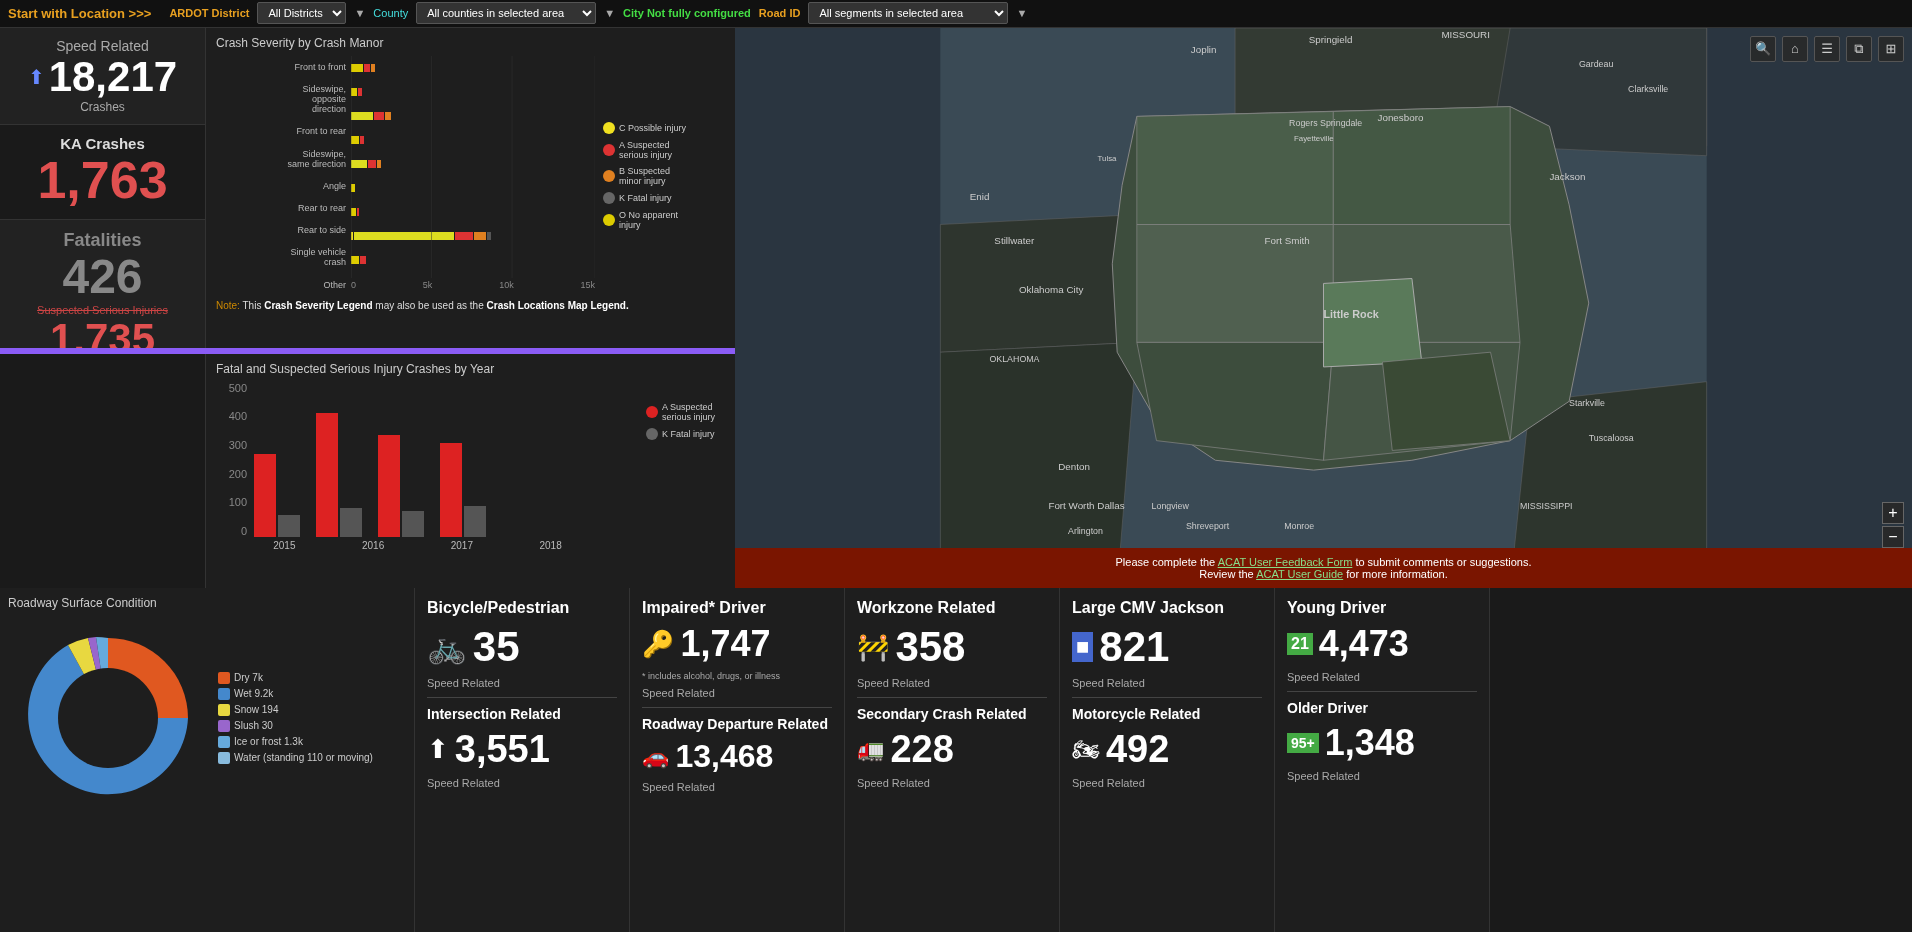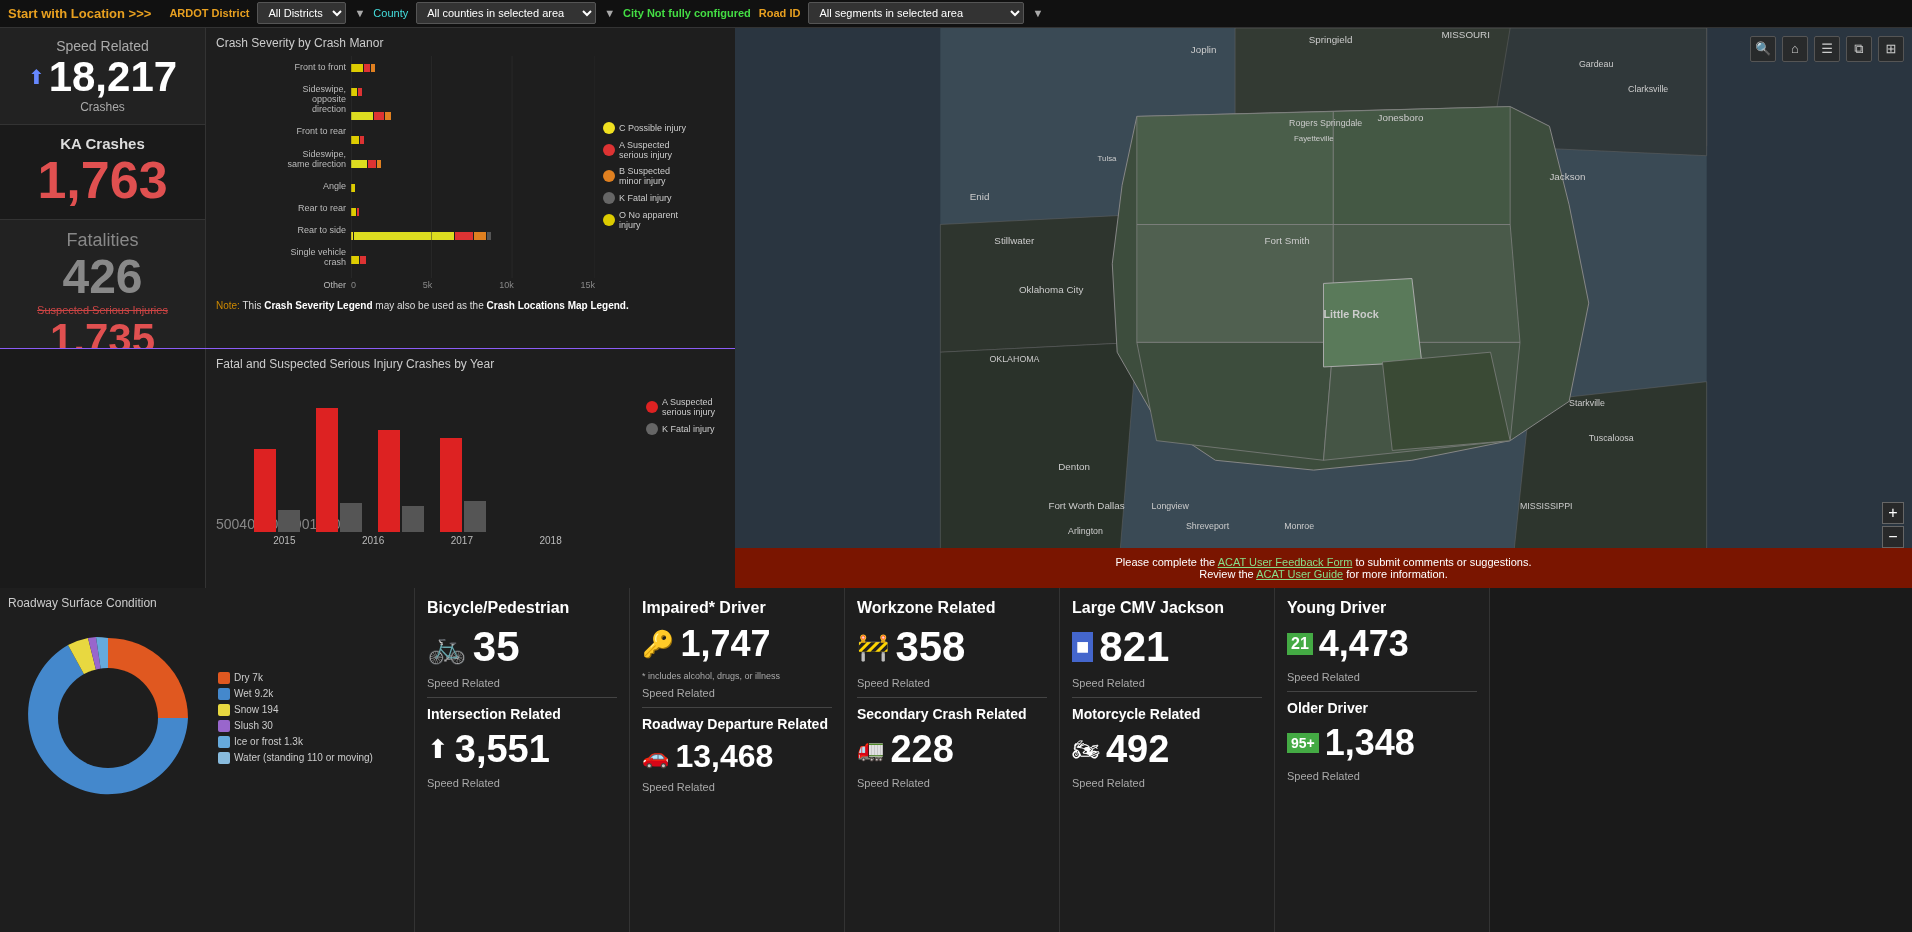--- a/index.html
+++ b/index.html
@@ -60,21 +60,21 @@
       font-size: 48px;
       font-weight: bold;
       color: #fff;
       text-align: center;
       line-height: 1.1;
     }
     .stat-value-red { color: #e05050; }
     .stat-value-gray { color: #888; }
     .stat-sub { color: #aaa; font-size: 12px; }
     .kacr-label { color: #ddd; font-size: 15px; font-weight: bold; }
-    .fatal-label { color: #888; font-size: 18px; font-weight: normal; }
+    .fatal-label { color: #888; font-size: 18px; font-weight: bold; }
     .ssi-label { color: #cc4444; font-size: 11px; text-decoration: line-through; }
     .chart-title {
       font-size: 12px;
       color: #ccc;
       margin-bottom: 6px;
     }
     .chart-note {
       font-size: 10px;
       color: #cc8800;
       margin-top: 4px;
@@ -226,21 +226,21 @@
       <option>All Districts</option>
     </select>
     <span style="color:#aaa;font-size:11px;">▼</span>
     <span class="nav-label-cyan">County</span>
     <select class="nav-select" style="width:180px;">
       <option>All counties in selected area</option>
     </select>
     <span style="color:#aaa;font-size:11px;">▼</span>
     <span class="nav-label-green">City Not fully configured</span>
     <span class="nav-label-orange">Road ID</span>
-    <select class="nav-select" style="width:216px;">
+    <select class="nav-select" style="width:200px;">
       <option>All segments in selected area</option>
     </select>
     <span style="color:#aaa;font-size:11px;">▼</span>
   </div>
 
   <div class="middle-section">
 
     <div style="display:grid;grid-template-rows:320px 240px;grid-column:1/3;">
 
       <div style="display:flex;">
@@ -367,29 +367,29 @@
               </div>
             </div>
           </div>
           <div class="chart-note">
             <span style="color:#cc8800;">Note: </span>
             <span style="color:#ddd;">This <b>Crash Severity Legend</b> may also be used as the <b>Crash Locations Map Legend.</b></span>
           </div>
         </div>
       </div>
 
-      <div style="display:flex;border-top:1px solid #8b5cf6;">
+      <div style="display:flex;border-top:6px solid #8b5cf6;">
 
         <div style="width:205px;background:#1a1a1a;"></div>
 
         <div style="flex:1;background:#1e1e1e;padding:8px 10px;border-left:1px solid #333;">
           <div class="chart-title">Fatal and Suspected Serious Injury Crashes by Year</div>
           <div style="position:relative;height:190px;">
 
-            <div style="position:absolute;left:0;top:0;width:35px;height:155px;display:flex;flex-direction:row;justify-content:space-between;align-items:flex-end;font-size:14px;color:#888;padding-right:4px;">
+            <div style="position:absolute;left:0;top:0;width:35px;height:155px;display:flex;flex-direction:column;justify-content:space-between;align-items:flex-end;font-size:11px;color:#888;padding-right:4px;">
               <span>500</span>
               <span>400</span>
               <span>300</span>
               <span>200</span>
               <span>100</span>
               <span>0</span>
             </div>
 
             <div style="position:absolute;left:38px;right:130px;top:0;height:155px;display:flex;align-items:flex-end;gap:16px;">
 

